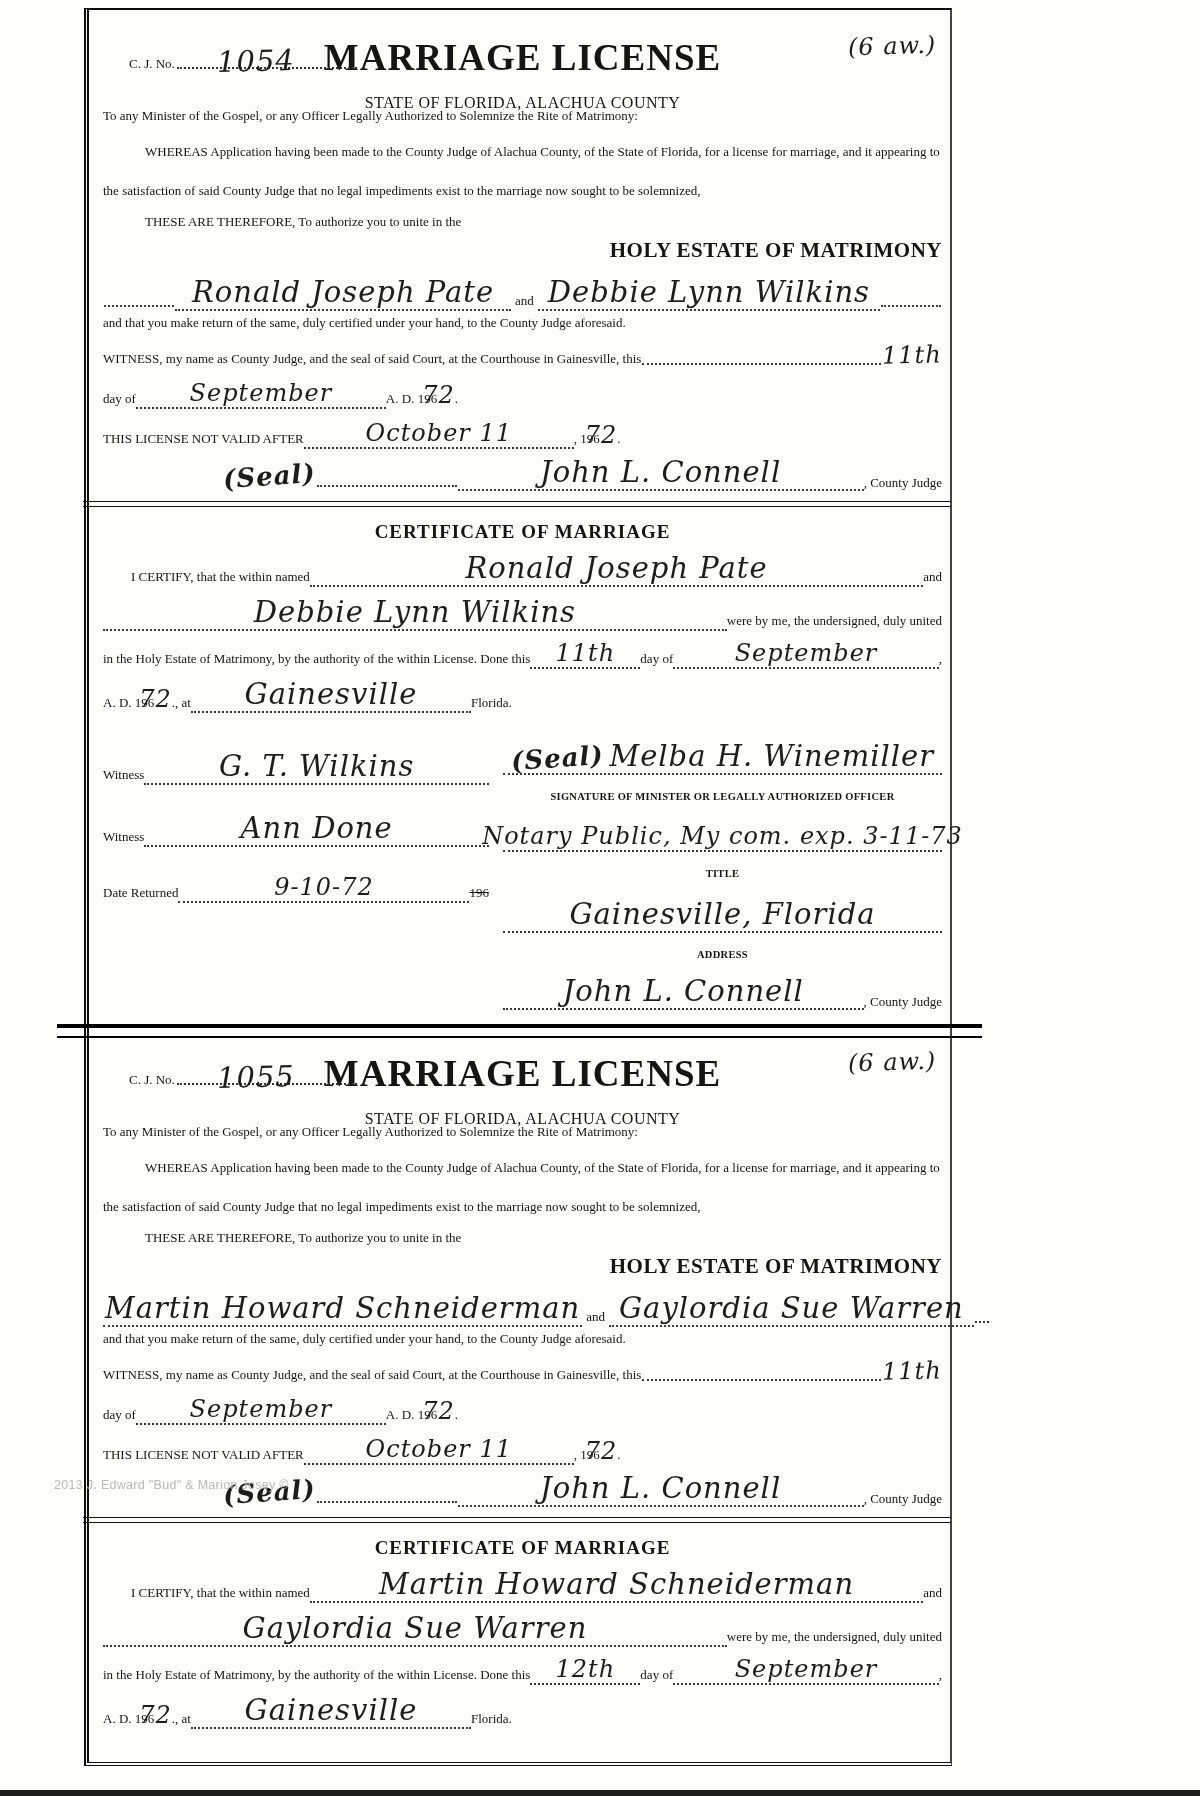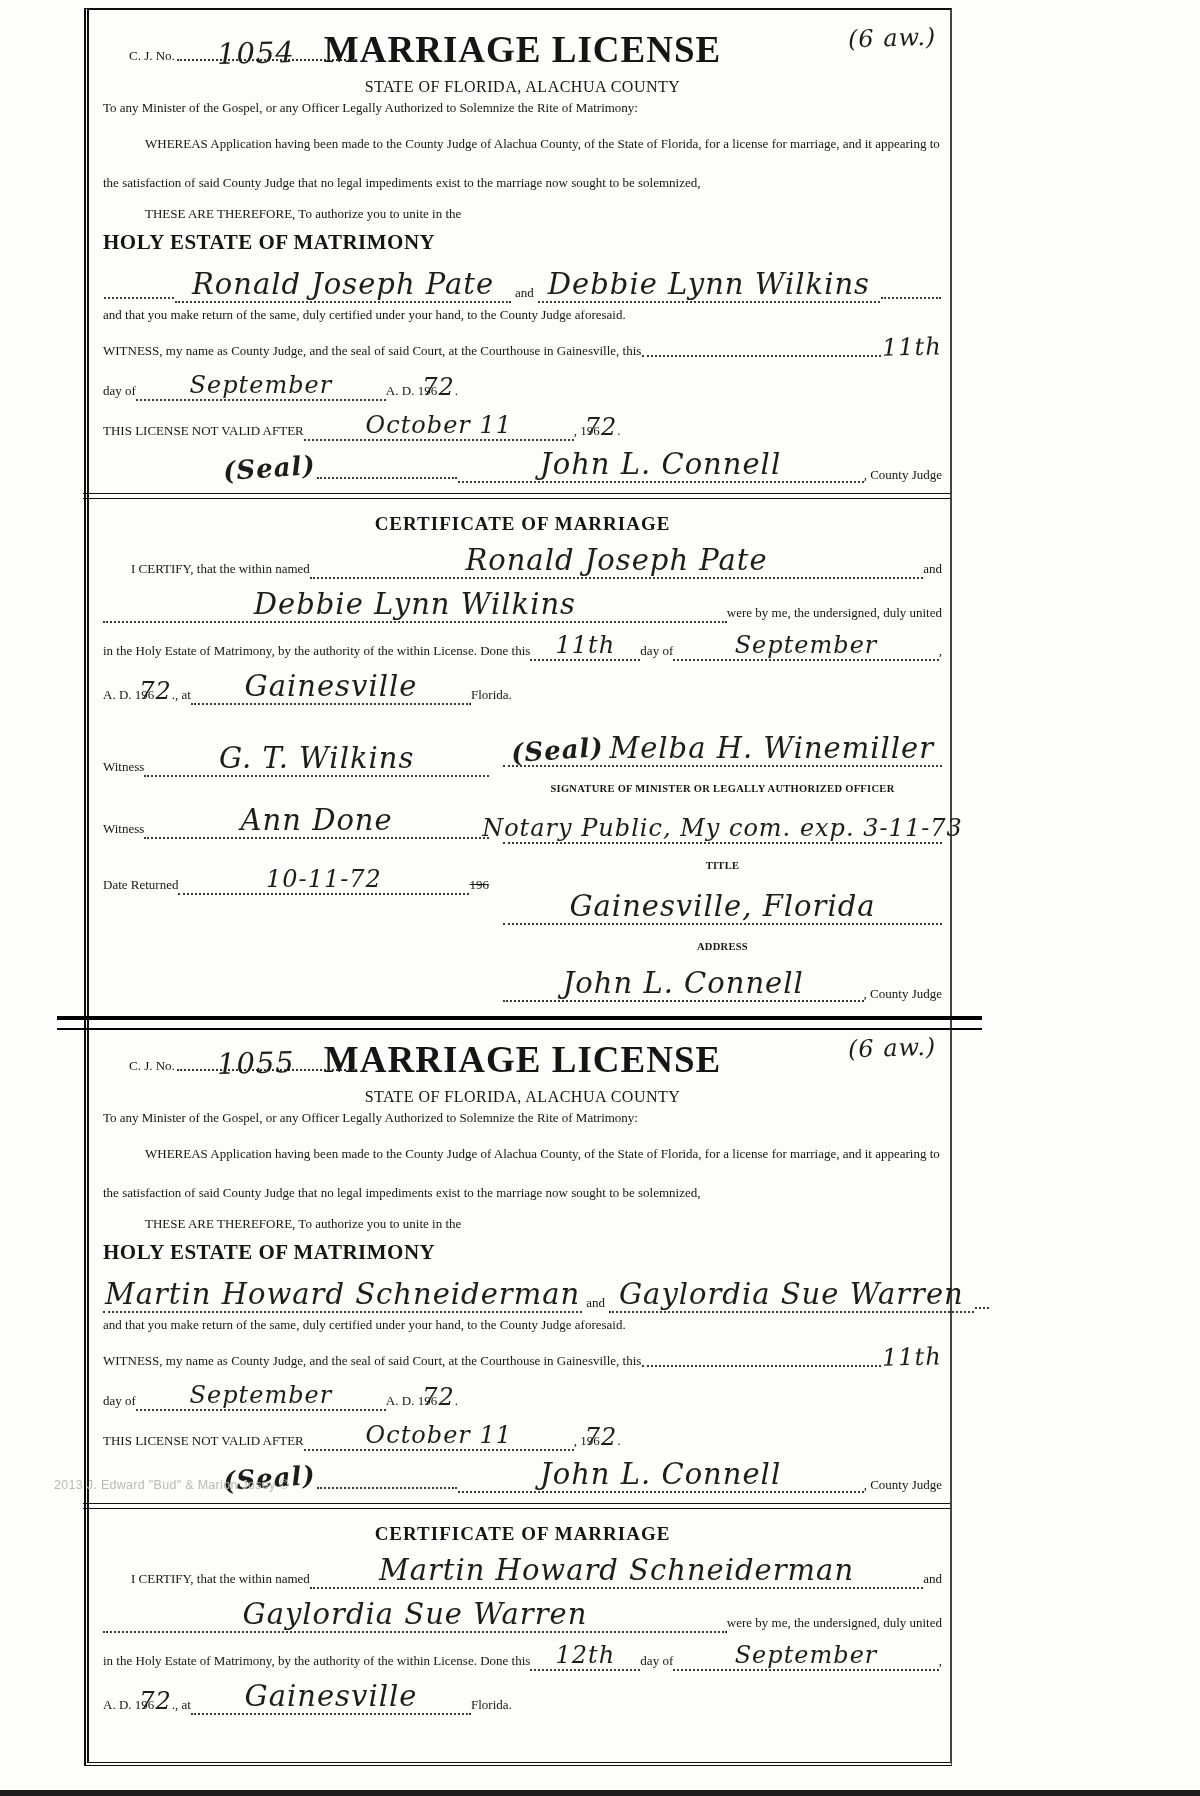--- a/index.html
+++ b/index.html
@@ -20,26 +20,26 @@
   }
   
   .p{font-size:13px;}
   .small{font-size:15.5px;}
   .indent{text-indent:42px;}
   .license{position:relative;}
   .header-row{position:relative;height:66px;}
   .cj{position:absolute;left:26px;top:18px;font-size:16px;display:flex;align-items:flex-end;width:230px;}
   .cj .dots{flex:1;border-bottom:2px dotted #333;margin:0 2px 3px 2px;height:1px;}
   .cj-num{position:absolute;left:88px;top:-12px;}
-  .main-title{font-size:37px;font-weight:bold;letter-spacing:1px;text-align:center;margin:8px;line-height:40px;font-family:"Liberation Serif",serif;}
+  .main-title{font-size:37px;font-weight:bold;letter-spacing:1px;text-align:center;margin:16px;line-height:40px;font-family:"Liberation Serif",serif;}
   .subtitle{text-align:center;font-size:16px;letter-spacing:0.5px;margin-top:1px;}
   .corner-note{position:absolute;right:6px;top:-6px;}
   .whereas{line-height:39px;margin:8px 0 0 0;}
   .one-line{margin:4px 0 0 0;}
-  .holy{text-align:left;font-size:21px;font-weight:bold;letter-spacing:0.5px;margin:8px 0 0 0;}
+  .holy{text-align:right;font-size:21px;font-weight:bold;letter-spacing:0.5px;margin:8px 0 0 0;}
   
   .hw{
     font-family:"DejaVu Serif",serif;font-style:italic;color:#1d1d1d;
     letter-spacing:1px;white-space:nowrap;
   }
   .hw-lg{font-size:29px;}
   .hw-md{font-size:24px;}
   .tilt{display:inline-block;transform:rotate(-1.5deg);}
   .overlap{margin-left:-15px;}
   
@@ -159,21 +159,21 @@
         <div class="field">
           <span class="p lbl">Witness</span>
           <span class="hw hw-lg dotslot" style="flex:1">G. T. Wilkins</span>
         </div>
         <div class="field">
           <span class="p lbl">Witness</span>
           <span class="hw hw-lg dotslot" style="flex:1">Ann Done</span>
         </div>
         <div class="field">
           <span class="p lbl">Date Returned</span>
-          <span class="hw hw-md dotslot" style="flex:1">10-11-72</span>
+          <span class="hw hw-md dotslot" style="flex:1">9-10-72</span>
           <span class="p struck">196</span>
         </div>
       </div>
       <div class="col-r">
         <div class="sigslot" style="margin-top:16px">
           <div class="sigline">
             <span class="hw hw-seal" style="margin-right:6px">(Seal)</span>
             <span class="hw hw-lg">Melba H. Winemiller</span>
           </div>
           <div class="cap">SIGNATURE OF MINISTER OR LEGALLY AUTHORIZED OFFICER</div>

